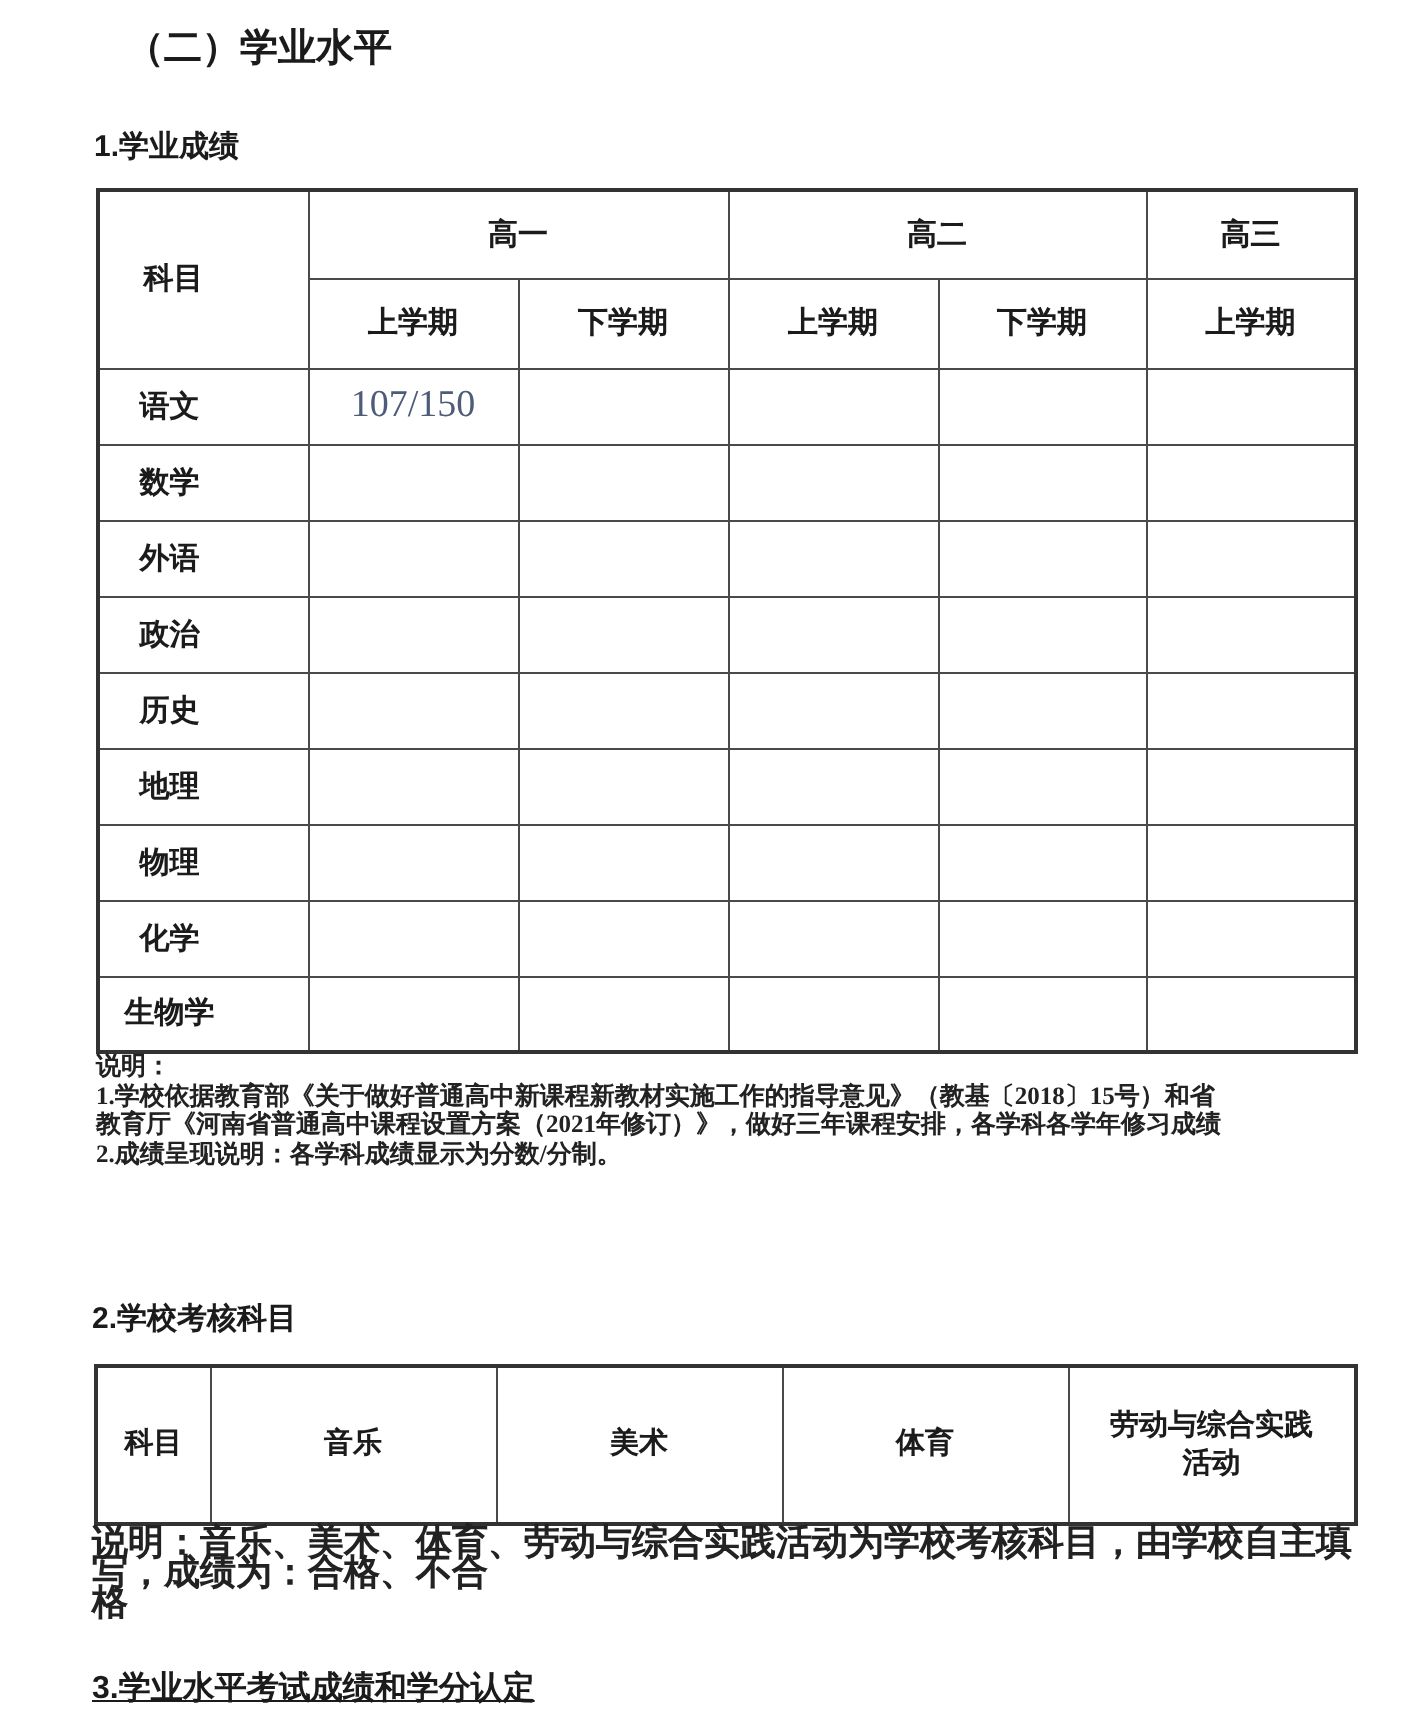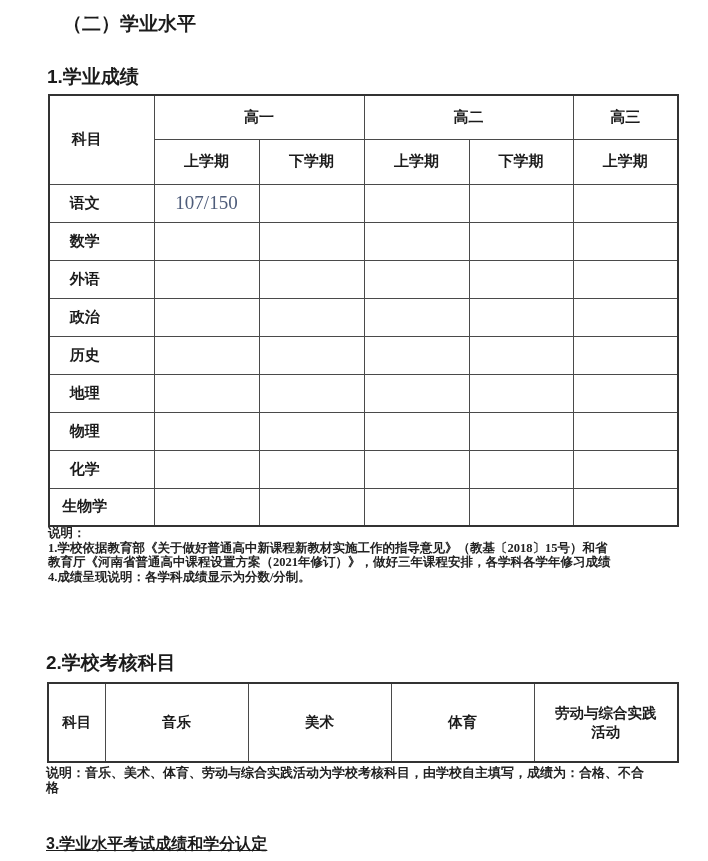--- a/index.html
+++ b/index.html
@@ -6,21 +6,21 @@
   .page{
     position:relative;width:708px;height:861px;background:#ffffff;
     font-family:"Liberation Sans","DejaVu Sans",sans-serif;color:#1b1b1b;
     overflow:hidden;
   }
   .doc-title{
     position:absolute;left:63px;top:11px;
     font-size:19px;font-weight:700;
   }
   .sec-heading{
-    position:absolute;font-size:19px;font-weight:700;
+    position:absolute;font-size:15px;font-weight:700;
   }
   #heading-1{left:47px;top:64px;}
   #heading-2{left:46px;top:650px;}
   #heading-3{left:46px;top:834px;font-size:16px;text-decoration:underline;}
 
   table{border-collapse:collapse;table-layout:fixed;}
   td,th{border:1px solid #4a4a4a;padding:0;text-align:center;vertical-align:middle;
         font-weight:700;font-size:15px;overflow:hidden;}
 
   #scores-table{
@@ -47,22 +47,22 @@
     position:absolute;left:47px;top:682px;width:630px;height:81px;
     border:2px solid #333333;
   }
   #assessment-table th,#assessment-table td{font-size:14.5px;line-height:1.25;}
   #assessment-table .head-row{height:45px;}
   #assessment-table .value-row{height:36px;}
   .two-line span{display:block;}
 
   #assessment-note{
     position:absolute;left:46px;top:766px;width:640px;
-    font-family:Liberation Serif, serif;
-    font-size:13px;line-height:14.8px;font-weight:600;color:#222222;
+    font-family:Liberation Mono, monospace;
+    font-size:18px;line-height:14.8px;font-weight:600;color:#222222;
   }
 </style>
 </head>
 <body>
 
 <div class="page">
 
   <div class="doc-title">（二）学业水平</div>
 
   <div class="sec-heading" id="heading-1">1.学业成绩</div>
@@ -164,21 +164,21 @@
         <td class="score-val"></td>
         <td class="score-val"></td>
       </tr>
     </tbody>
   </table>
 
   <div class="notes">
     <div>说明：</div>
     <div>1.学校依据教育部《关于做好普通高中新课程新教材实施工作的指导意见》（教基〔2018〕15号）和省</div>
     <div>教育厅《河南省普通高中课程设置方案（2021年修订）》，做好三年课程安排，各学科各学年修习成绩</div>
-    <div>4.成绩呈现说明：各学科成绩显示为分数/分制。</div>
+    <div>2.成绩呈现说明：各学科成绩显示为分数/分制。</div>
   </div>
 
   <div class="sec-heading" id="heading-2">2.学校考核科目</div>
 
   <table id="assessment-table">
     <colgroup>
       <col style="width:57px">
         <col style="width:143px">
         <col style="width:143px">
       <col style="width:143px">

